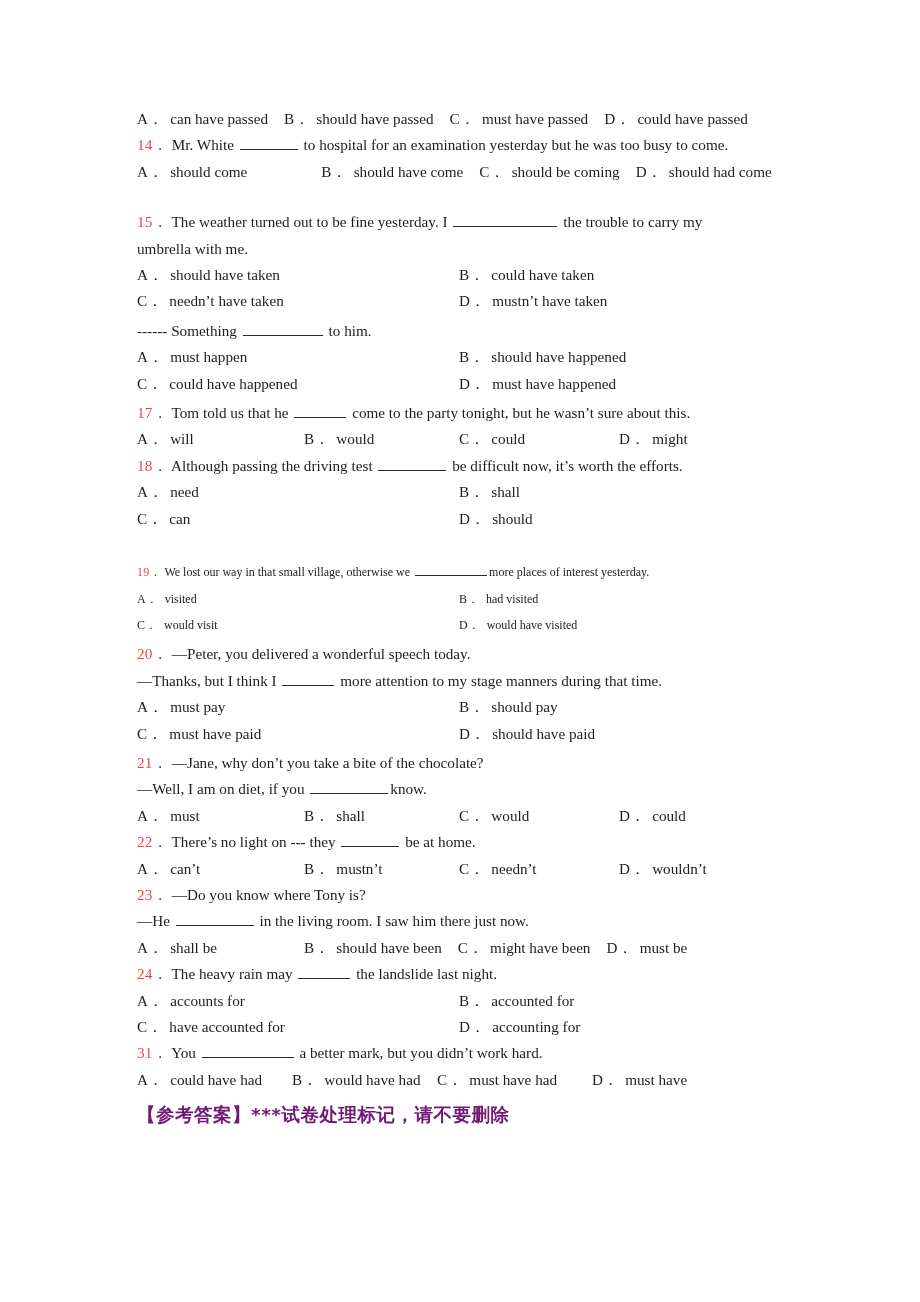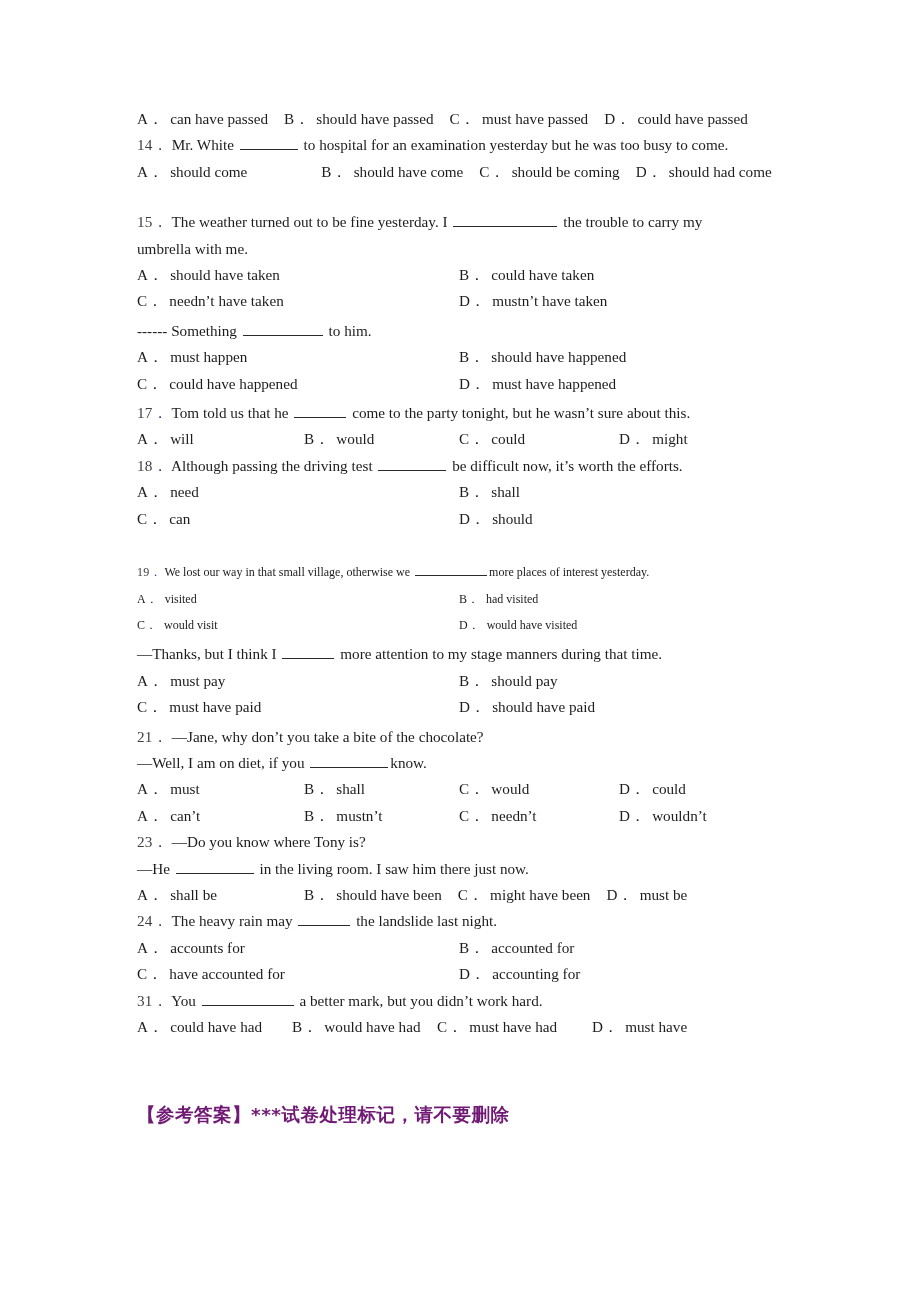--- a/index.html
+++ b/index.html
@@ -33,21 +33,21 @@
   
   .line {
     font-size: 15.2px;
     line-height: 26.4px;
     white-space: nowrap;
     color: #1c1c1c;
   }
   .line.wrap { white-space: normal; margin-top: 24px; }
 
   .qnum {
-    color: #404040;
+    color: #ef4444;
     font-weight: 400;
     letter-spacing: .2px;
   }
   .qnum::after {
     content: "\FF0E";
     color: #3434a8;
   }
   .blank {
     display: inline-block;
     border-bottom: 1px solid #2a2a2a;
@@ -302,20 +302,24 @@
             <span class="lbl">D</span>
             <span class="txt">would have visited</span>
           </span>
       </div>
     </div>
 
     <div class="gap-sm"></div>
 
     <div class="qblock">
       <div class="line">
+        <span class="qnum">20</span>
+        <span>—Peter, you delivered a wonderful speech today.</span>
+      </div>
+      <div class="line">
         <span>—Thanks, but I think I</span>
         <span class="blank" style="width:52px"></span>
         <span>more attention to my stage manners during that time.</span>
       </div>
       <div class="opts two">
         <span class="opt">
             <span class="lbl">A</span>
             <span class="txt">must pay</span>
           </span>
         <span class="opt">
@@ -360,20 +364,26 @@
             <span class="txt">would</span>
           </span>
         <span class="opt">
             <span class="lbl">D</span>
             <span class="txt">could</span>
           </span>
       </div>
     </div>
 
     <div class="qblock">
+      <div class="line">
+        <span class="qnum">22</span>
+        <span>There’s no light on --- they</span>
+        <span class="blank" style="width:58px"></span>
+        <span>be at home.</span>
+      </div>
       <div class="opts four">
         <span class="opt">
             <span class="lbl">A</span>
             <span class="txt">can’t</span>
           </span>
         <span class="opt">
             <span class="lbl">B</span>
             <span class="txt">mustn’t</span>
           </span>
         <span class="opt">

